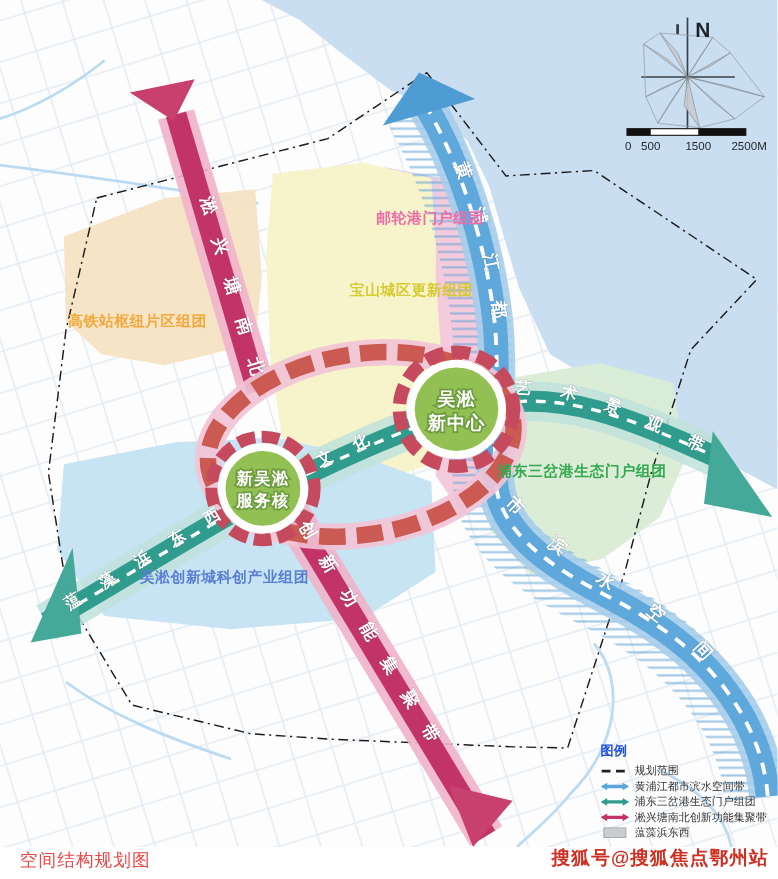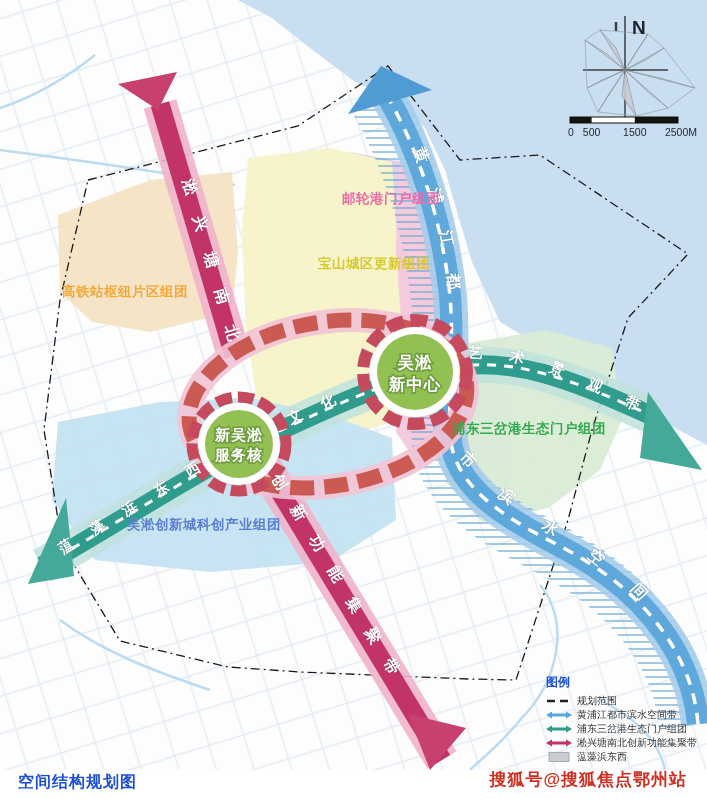--- a/index.html
+++ b/index.html
@@ -2,22 +2,22 @@
 <html><head>
 <meta charset="utf-8">
 <style>
   html,body{margin:0;padding:0;background:#ffffff;}
   body{font-family:"Liberation Sans","DejaVu Sans",sans-serif;}
   #stage{position:relative;width:707px;height:799px;background:#ffffff;overflow:hidden;}
   #mapsvg{position:absolute;left:0;top:0;}
   .band-label{font-weight:bold;fill:#ffffff;paint-order:stroke;stroke:rgba(0,0,0,.22);stroke-width:.8px;}
   .core-label{font-weight:bold;fill:#ffffff;paint-order:stroke;stroke:#6c9c3e;stroke-width:3px;text-anchor:middle;letter-spacing:1px;}
   .district-label{font-weight:bold;font-size:13.5px;letter-spacing:.5px;}
-  .map-caption{position:absolute;left:18px;top:772px;font-size:16px;color:#1d4ed8;letter-spacing:1px;font-weight:bold;}
-  .watermark{position:absolute;right:20px;top:768px;font-size:17px;font-weight:bold;color:#cf2e21;
+  .map-caption{position:absolute;left:18px;top:772px;font-size:16px;color:#ef4444;letter-spacing:1px;}
+  .watermark{position:absolute;right:8px;top:768px;font-size:17px;font-weight:bold;color:#cf2e21;
     text-shadow:-1px 0 #fff,1px 0 #fff,0 -1px #fff,0 1px #fff;letter-spacing:1px;}
   .legend{position:absolute;left:546px;top:674px;width:160px;}
   .legend-title{font-size:12px;font-weight:bold;color:#1d4ed8;margin-bottom:3px;}
   .legend-row{display:flex;align-items:center;height:14px;}
   .legend-row svg{flex:0 0 26px;margin-right:5px;}
   .legend-label{font-size:10px;color:#333;white-space:nowrap;}
   .compass-n{font-size:19px;font-weight:bold;fill:#1f2327;}
   .scale-label{font-size:10.5px;fill:#1f2327;text-anchor:middle;}
 </style>
 </head>

